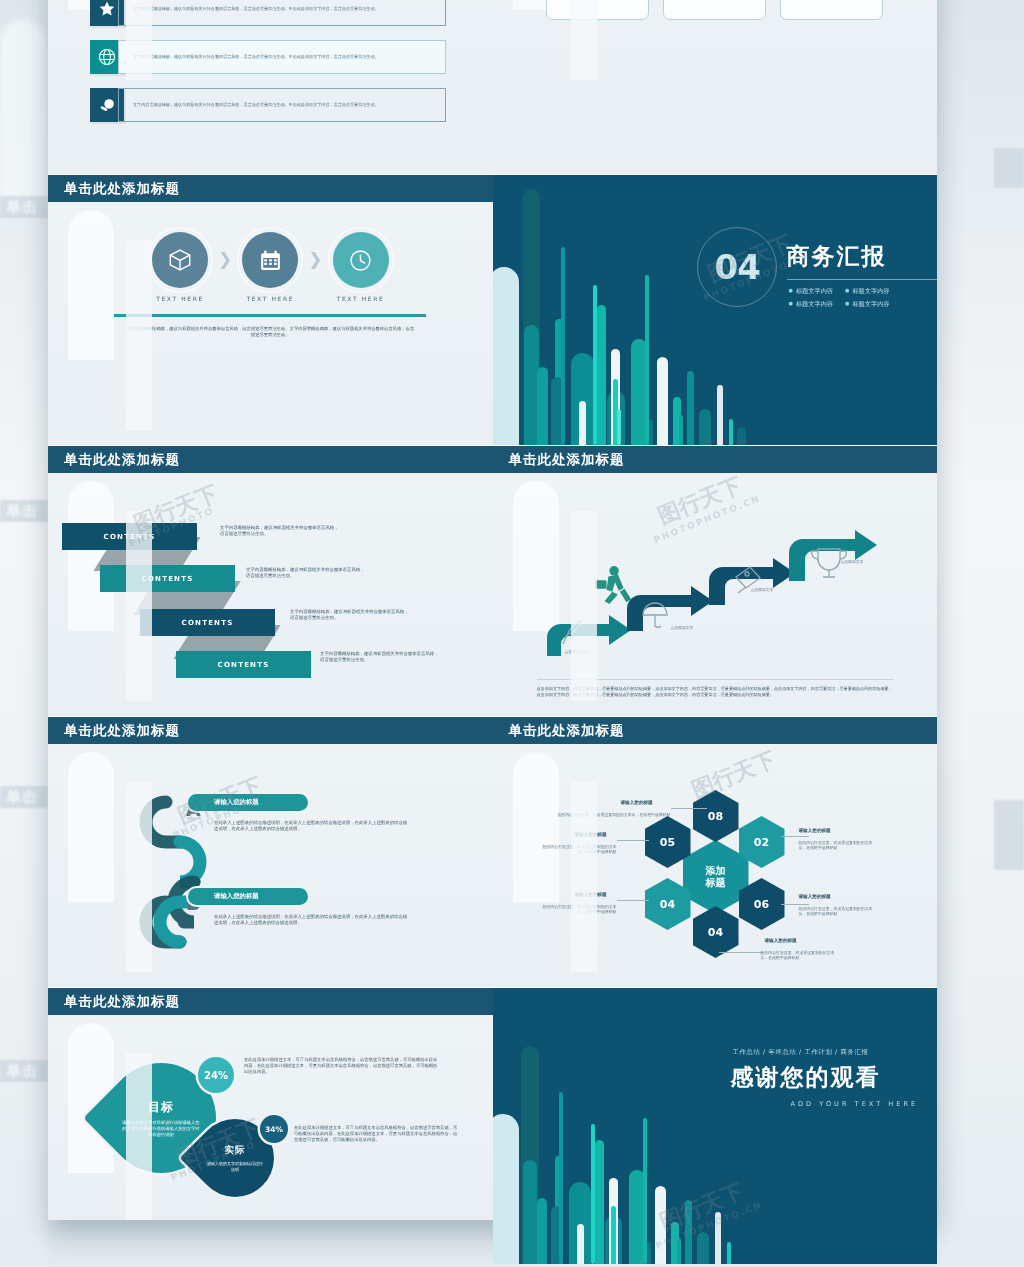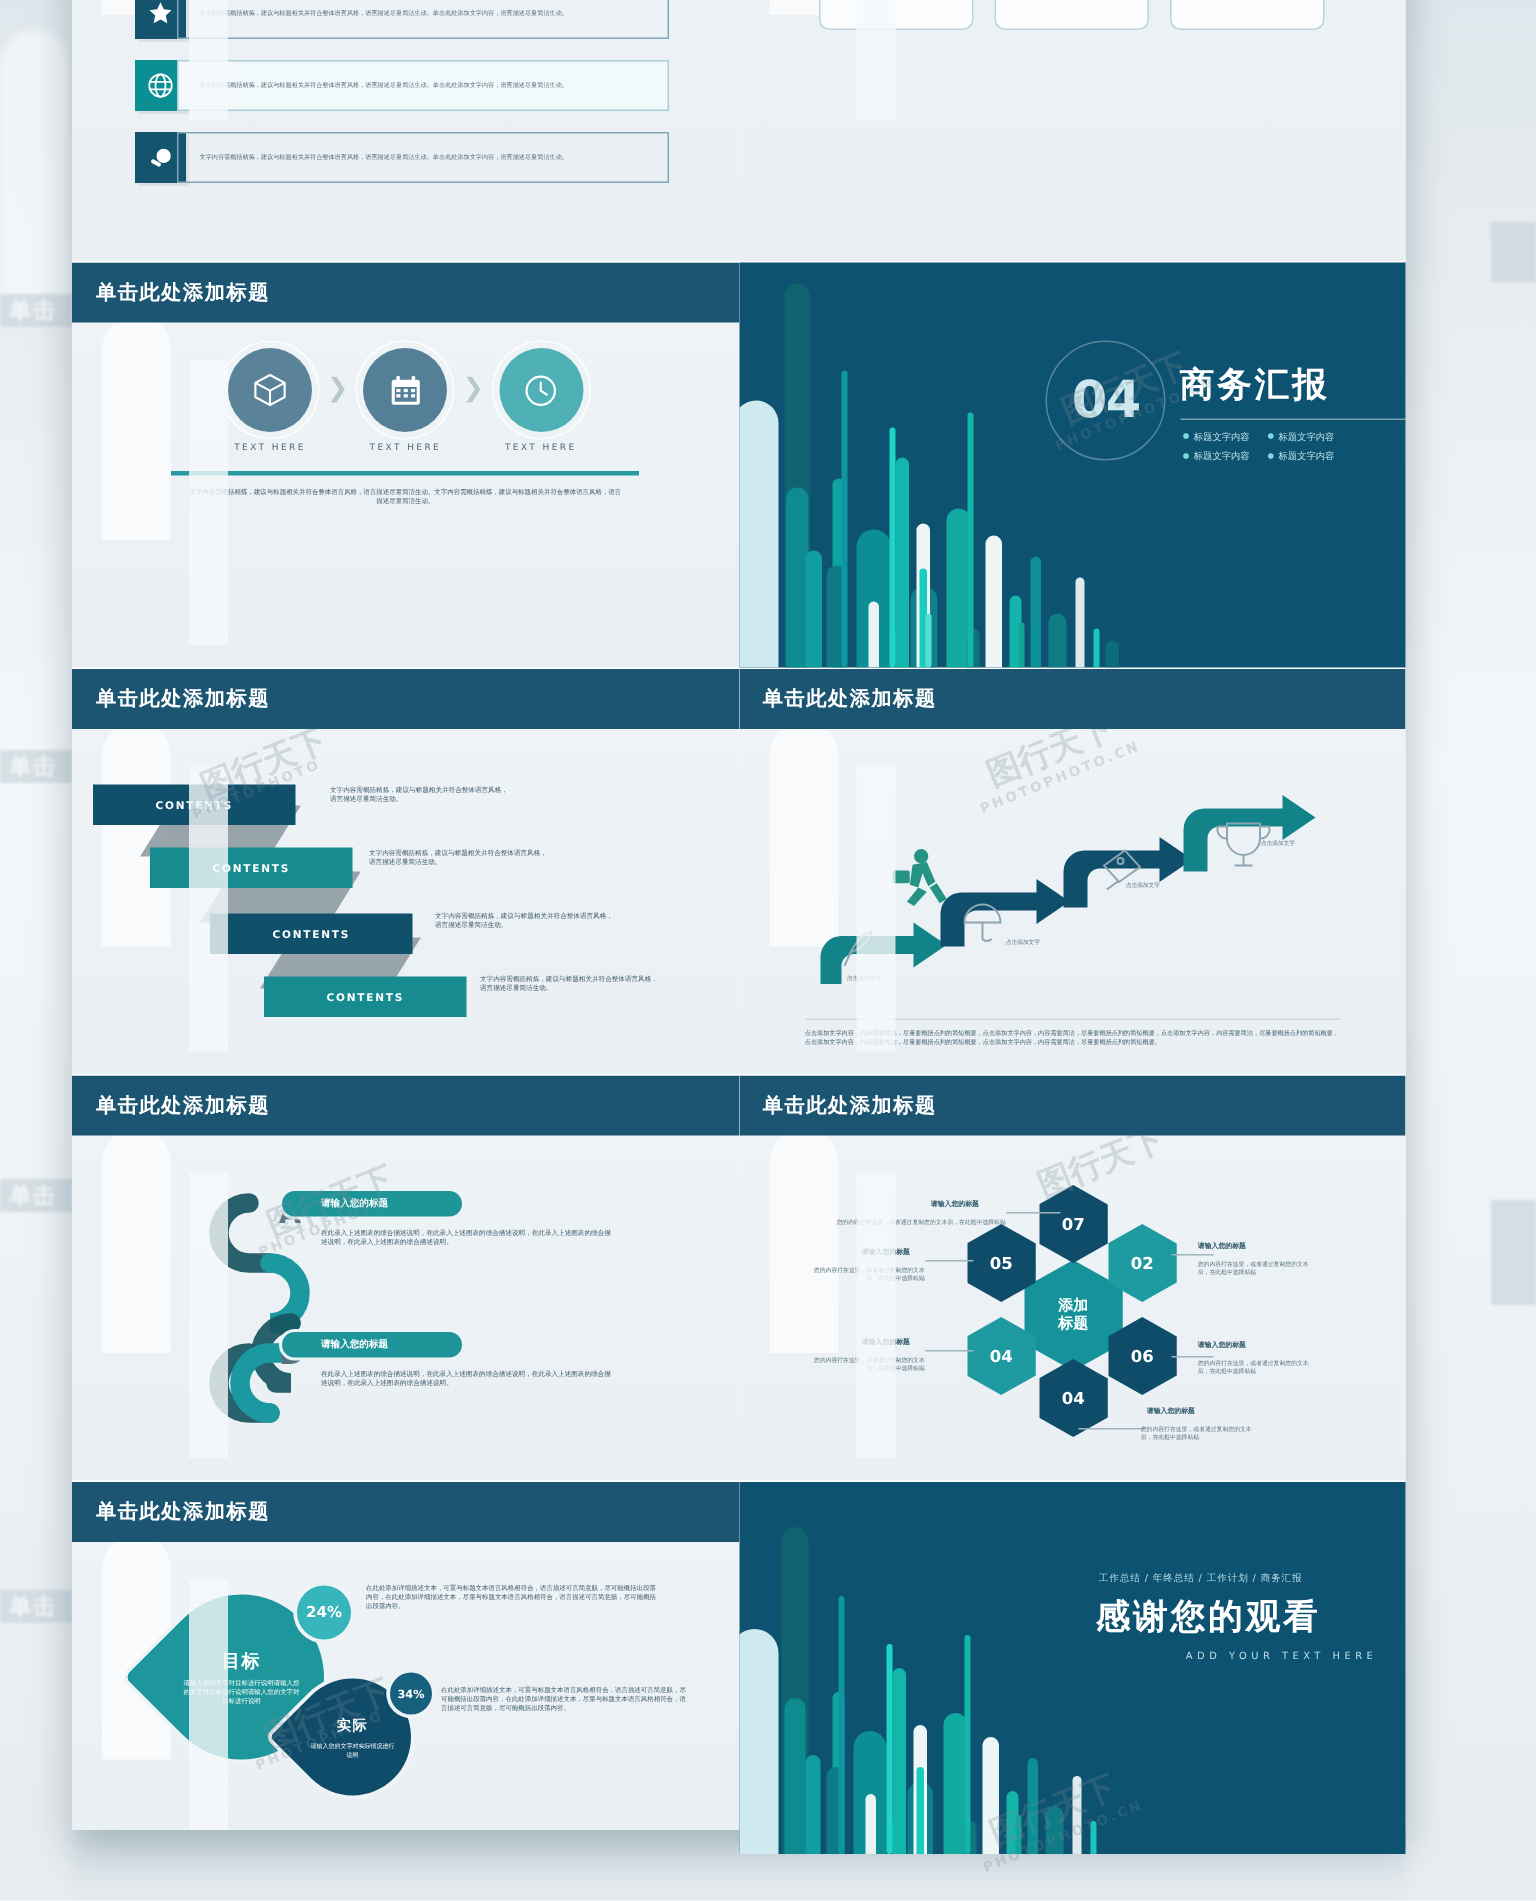--- a/index.html
+++ b/index.html
@@ -23,21 +23,21 @@
   .deck-reflection{position:absolute;left:48px;top:1218px;width:889px;height:52px;
         background:linear-gradient(180deg,rgba(200,214,222,.55),rgba(238,242,245,0));
         filter:blur(4px);}
 
   .row{position:absolute;left:0;width:889px;height:auto;display:flex;}
   .slide{position:relative;overflow:hidden;background:#eef2f5;}
   .slide.half{width:444.5px;height:259px;}
   .slide.half.r{width:444.5px;}
 
   
-  .hdr{height:40px;background:#1b5571;display:flex;align-items:center;padding-left:16px;
+  .hdr{height:27px;background:#1b5571;display:flex;align-items:center;padding-left:16px;
        position:relative;z-index:6;}
   .hdr .htxt{color:#ffffff;font-size:13.5px;font-weight:bold;letter-spacing:1px;}
   .body{position:absolute;left:0;right:0;top:35px;bottom:0;
         background:linear-gradient(180deg,#eef3f6,#e9eff3);overflow:hidden;}
   .body::before{content:"";position:absolute;left:20px;top:0;width:46px;height:150px;
         background:#fafcfd;border-radius:23px 23px 0 0;opacity:.85;}
   .body::after{content:"";position:absolute;left:78px;top:30px;width:26px;height:190px;
         background:#f5f9fb;opacity:.8;}
 
   
@@ -424,21 +424,21 @@
       </div>
       <div class="body">
         <div class="hex center" style="left:190px;top:88px;">
           <div>
             <div>添加</div>
             <div>标题</div>
           </div>
         </div>
 
         <div class="hex d" style="left:200px;top:38px;">
-          <span>07</span>
+          <span>08</span>
           </div>
         <div class="hex t" style="left:246px;top:64px;">
           <span>02</span>
           </div>
         <div class="hex d" style="left:246px;top:126px;">
           <span>06</span>
           </div>
         <div class="hex d" style="left:200px;top:154px;">
           <span>04</span>
           </div>
@@ -501,21 +501,21 @@
         </div>
         <div class="badge" style="left:212px;top:92px;width:28px;height:28px;background:#17617f;font-size:7.5px;">
           <span>34%</span>
         </div>
 
         <div class="droppara" style="left:196px;top:34px;">在此处添加详细描述文本，可置与标题文本语言风格相符合，语言描述可言简意赅，尽可能概括出段落内容，在此处添加详细描述文本，尽量与标题文本语言风格相符合，语言描述可言简意赅，尽可能概括出段落内容。</div>
         <div class="droppara" style="left:246px;top:102px;width:164px;">在此处添加详细描述文本，可置与标题文本语言风格相符合，语言描述可言简意赅，尽可能概括出段落内容，在此处添加详细描述文本，尽量与标题文本语言风格相符合，语言描述可言简意赅，尽可能概括出段落内容。</div>
       </div>
     </div>
 
-    <div class="slide half r thanks" style="height:248px;">
+    <div class="slide half r thanks" style="height:276px;">
       <div class="bars">
         <div class="bar" style="left:-6px;bottom:0;width:32px;height:150px;background:#cfe9f0;"></div>
         <div class="bar" style="left:28px;width:18px;height:218px;background:#116370;"></div>
         <div class="bar" style="left:30px;width:14px;height:104px;background:#0e8b91;"></div>
         <div class="bar" style="left:44px;width:10px;height:66px;background:#0f9fa2;"></div>
         <div class="bar" style="left:62px;width:8px;height:108px;background:#0fa49f;"></div>
         <div class="bar" style="left:58px;width:12px;height:58px;background:#0e7a85;"></div>
         <div class="bar" style="left:76px;width:22px;height:82px;background:#0c8f94;"></div>
         <div class="bar" style="left:84px;width:7px;height:40px;background:#e9f2f4;"></div>
         <div class="bar" style="left:102px;width:6px;height:24px;background:#15cbbd;"></div>

